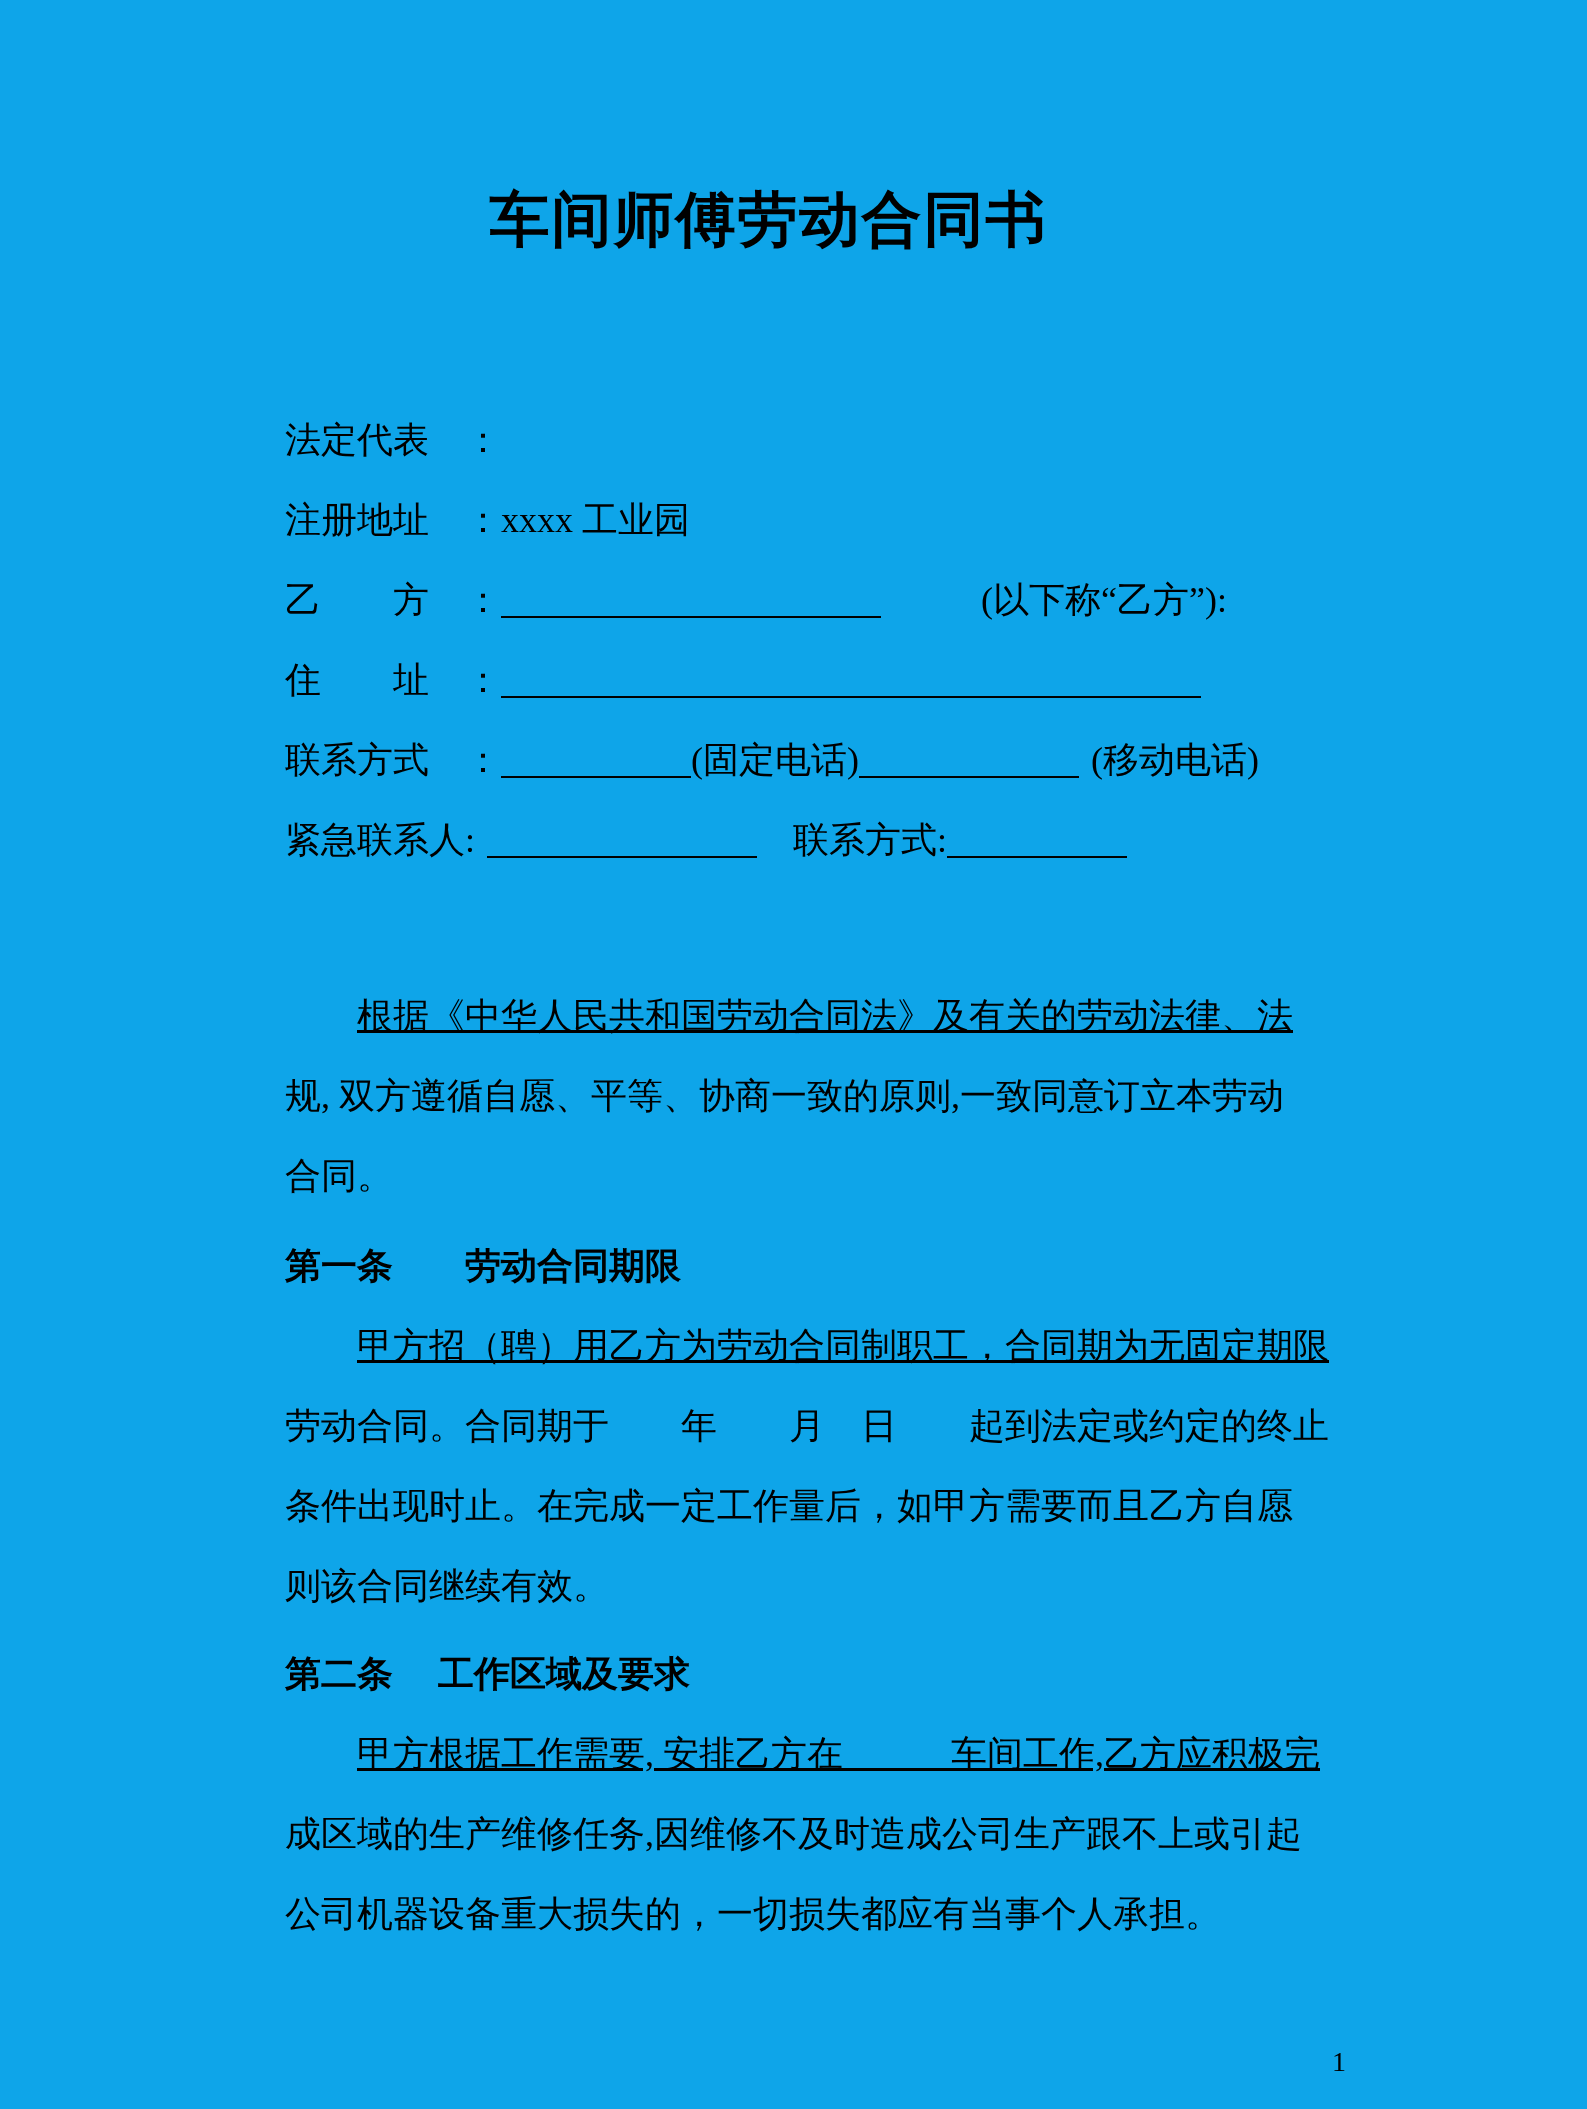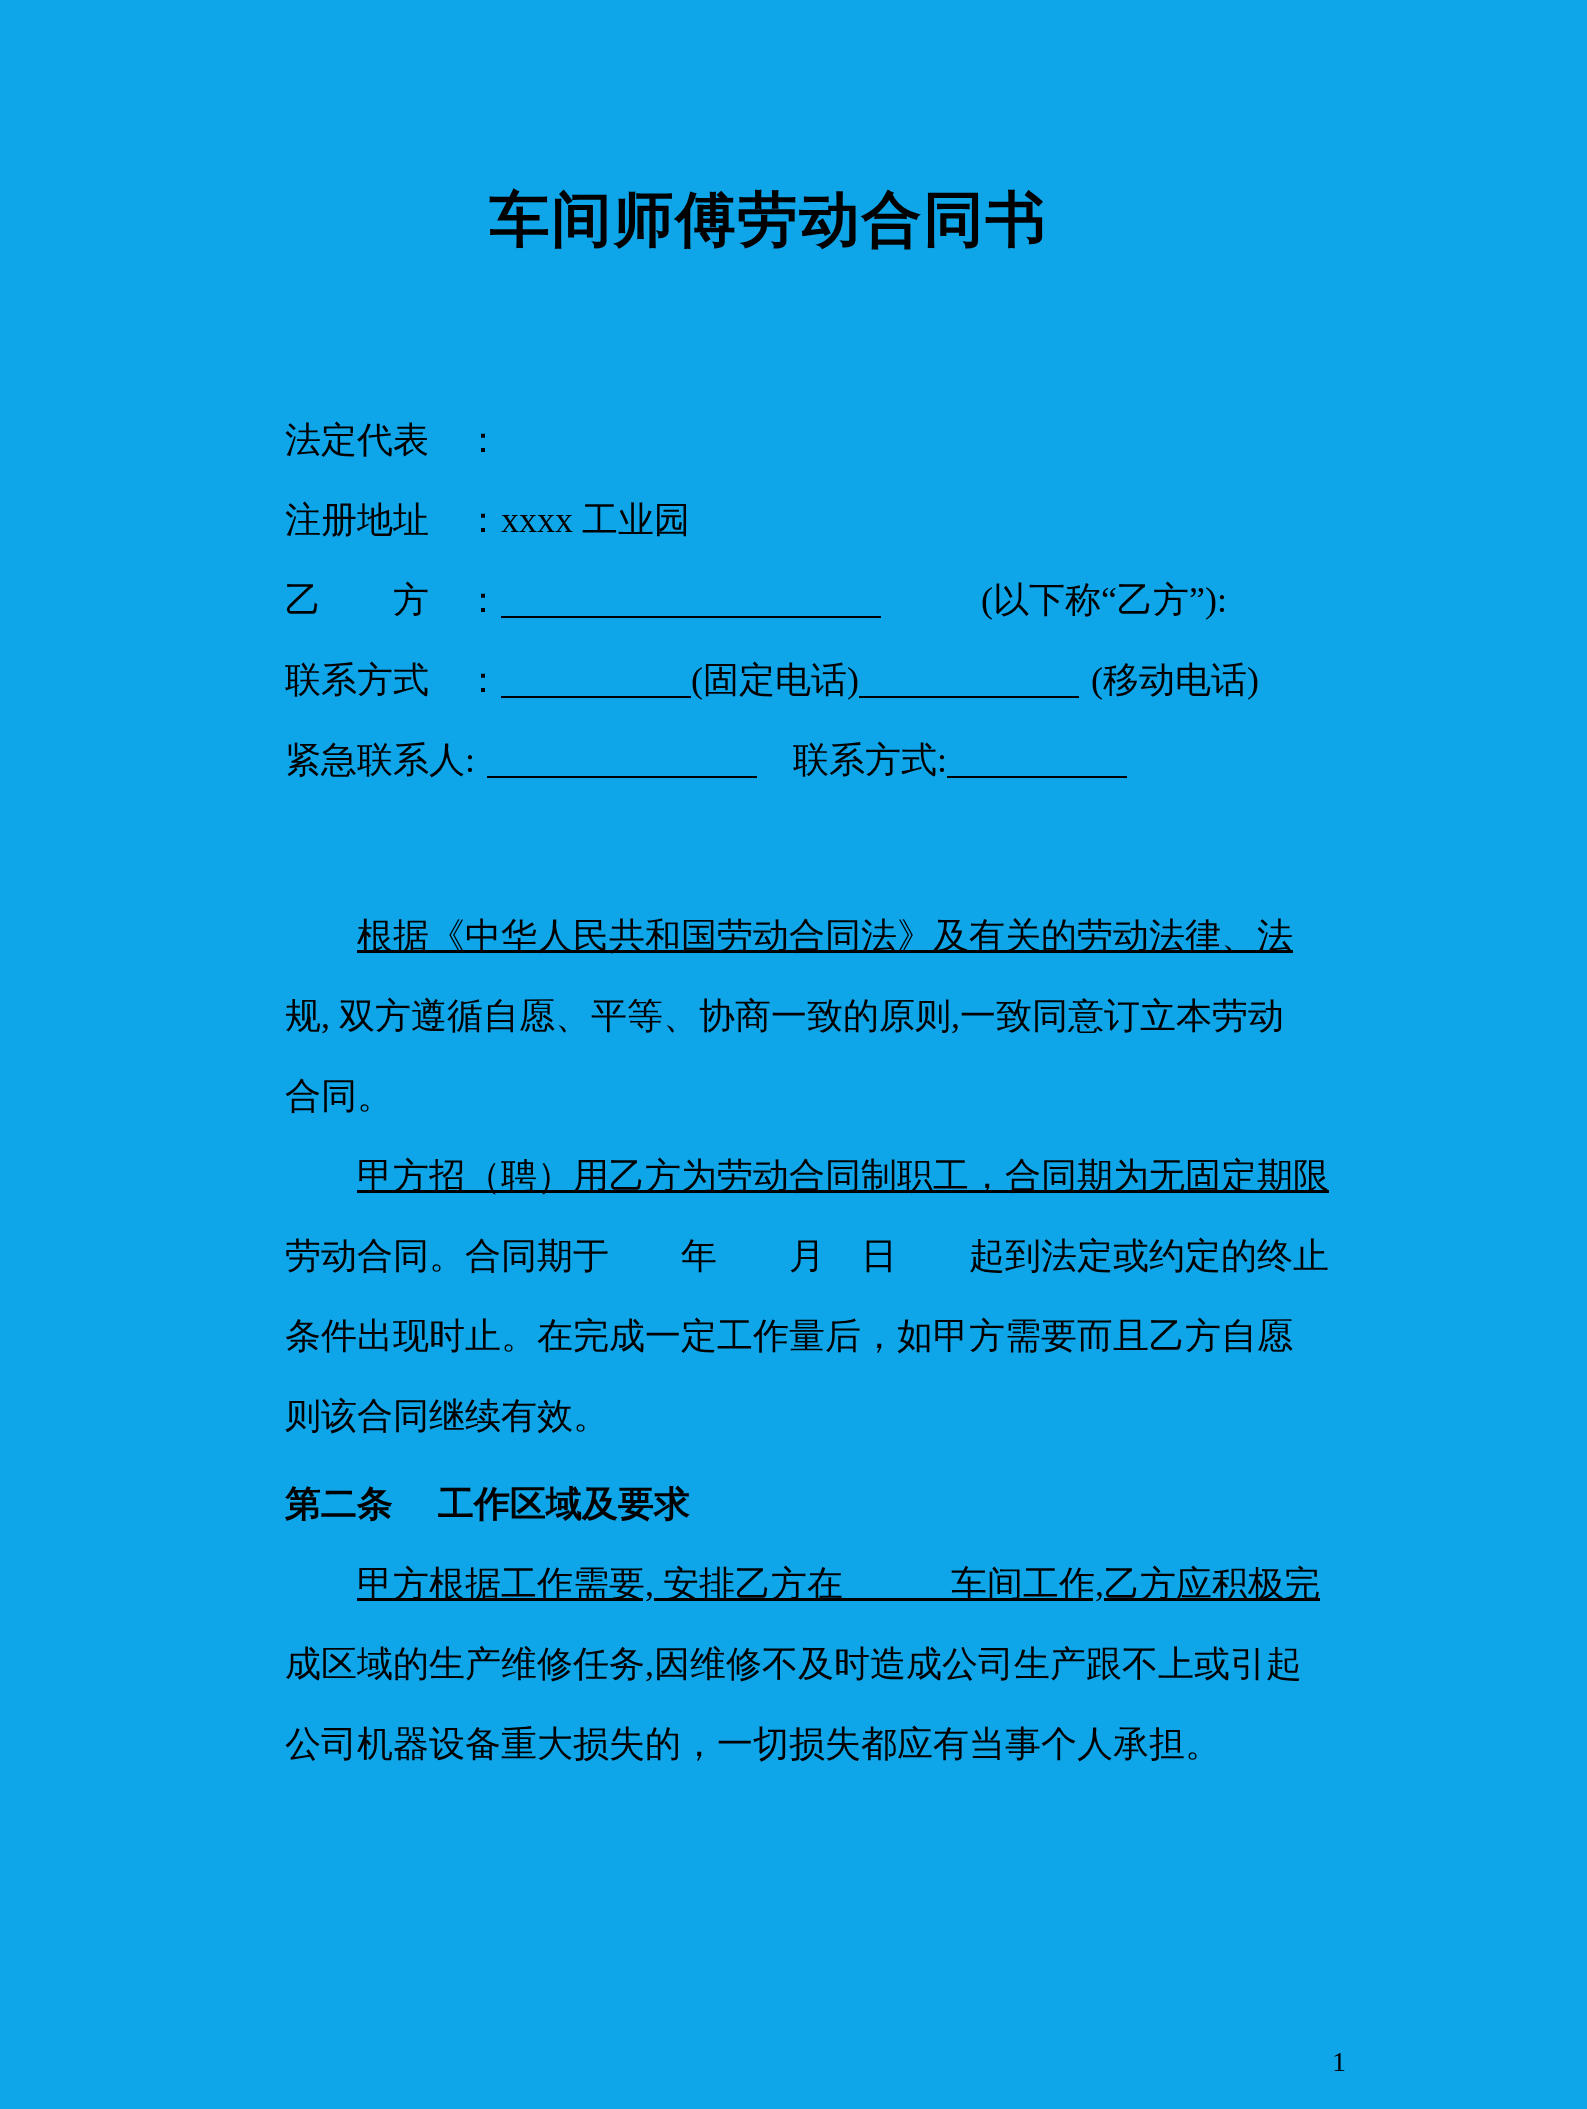--- a/index.html
+++ b/index.html
@@ -46,31 +46,33 @@
 
 <div class="page">
   <div class="content">
 
     <div class="title">车间师傅劳动合同书</div>
 
     <div class="party">
       <div class="line"><span>法定代表　：</span><span></span></div>
       <div class="line"><span>注册地址　：</span><span>xxxx 工业园</span></div>
       <div class="line"><span>乙　　方　：</span><span class="blank w380"></span><span class="ml100">(以下称“乙方”):</span></div>
+      <div class="line"><span>住　　址　：</span><span class="blank w700"></span></div>
       <div class="line"><span>联系方式　：</span><span class="blank w190"></span><span>(固定电话)</span><span class="blank w220"></span><span class="ml12">(移动电话)</span></div>
       <div class="line"><span>紧急联系人:</span><span class="blank w270 ml12"></span><span class="ml36">联系方式:</span><span class="blank w180"></span></div>
     </div>
 
     <div class="preamble">
       <div class="line indent">根据《中华人民共和国劳动合同法》及有关的劳动法律、法</div>
       <div class="line">规, 双方遵循自愿、平等、协商一致的原则,一致同意订立本劳动</div>
       <div class="line">合同。</div>
     </div>
 
     <div>
+      <div class="line heading h1m">第一条　　劳动合同期限</div>
       <div class="line indent">甲方招（聘）用乙方为劳动合同制职工，合同期为无固定期限</div>
       <div class="line">劳动合同。合同期于　　年　　月　日　　起到法定或约定的终止</div>
       <div class="line">条件出现时止。在完成一定工作量后，如甲方需要而且乙方自愿</div>
       <div class="line">则该合同继续有效。</div>
     </div>
 
     <div>
       <div class="line heading h2m">第二条　 工作区域及要求</div>
       <div class="line indent">甲方根据工作需要, 安排乙方在　　　车间工作,乙方应积极完</div>
       <div class="line">成区域的生产维修任务,因维修不及时造成公司生产跟不上或引起</div>

